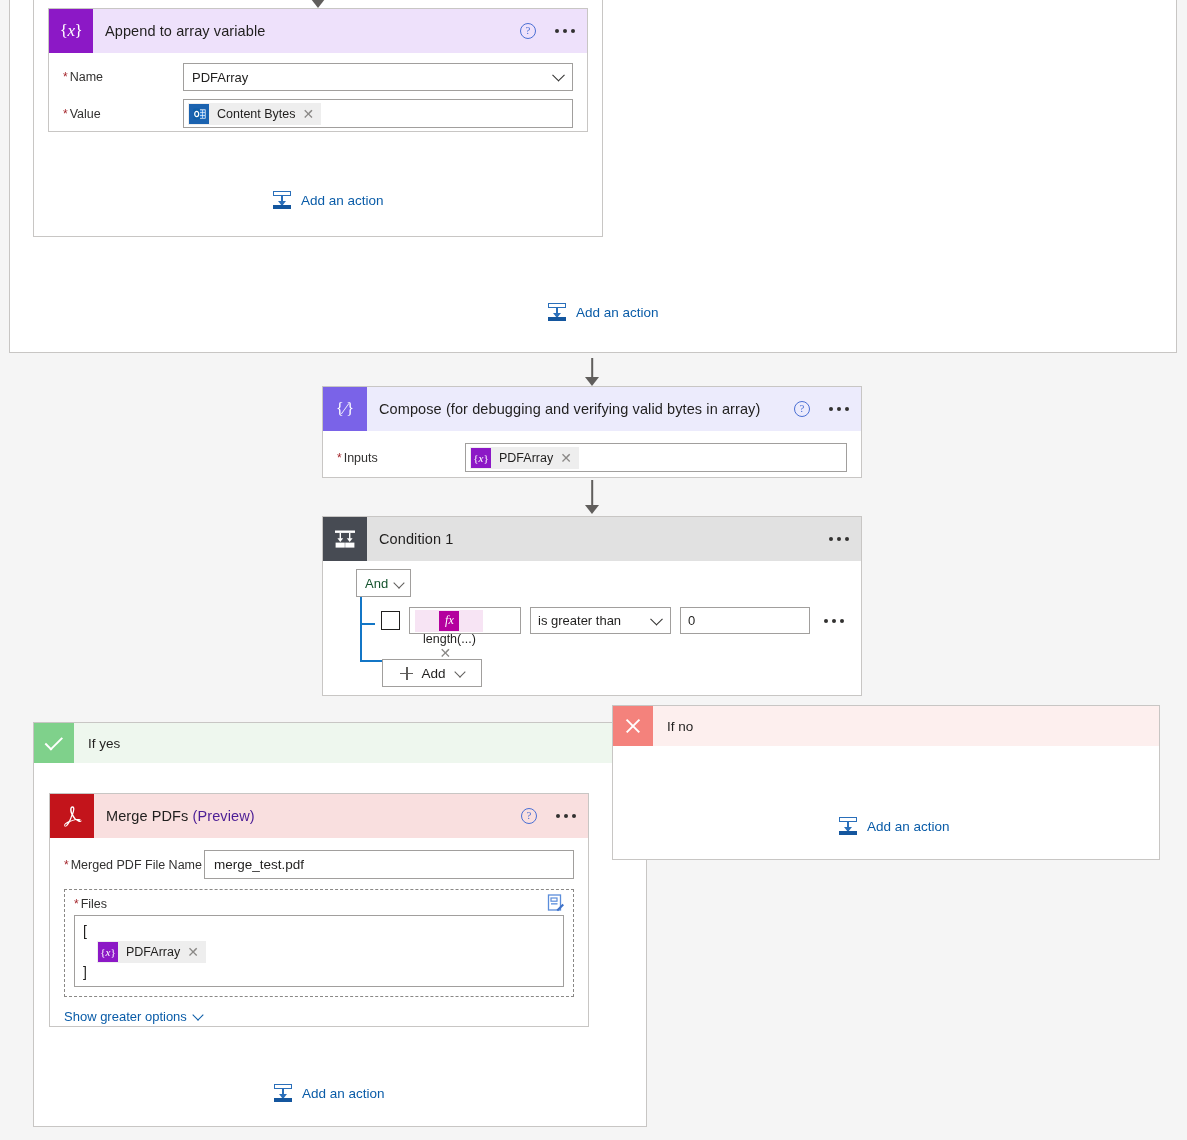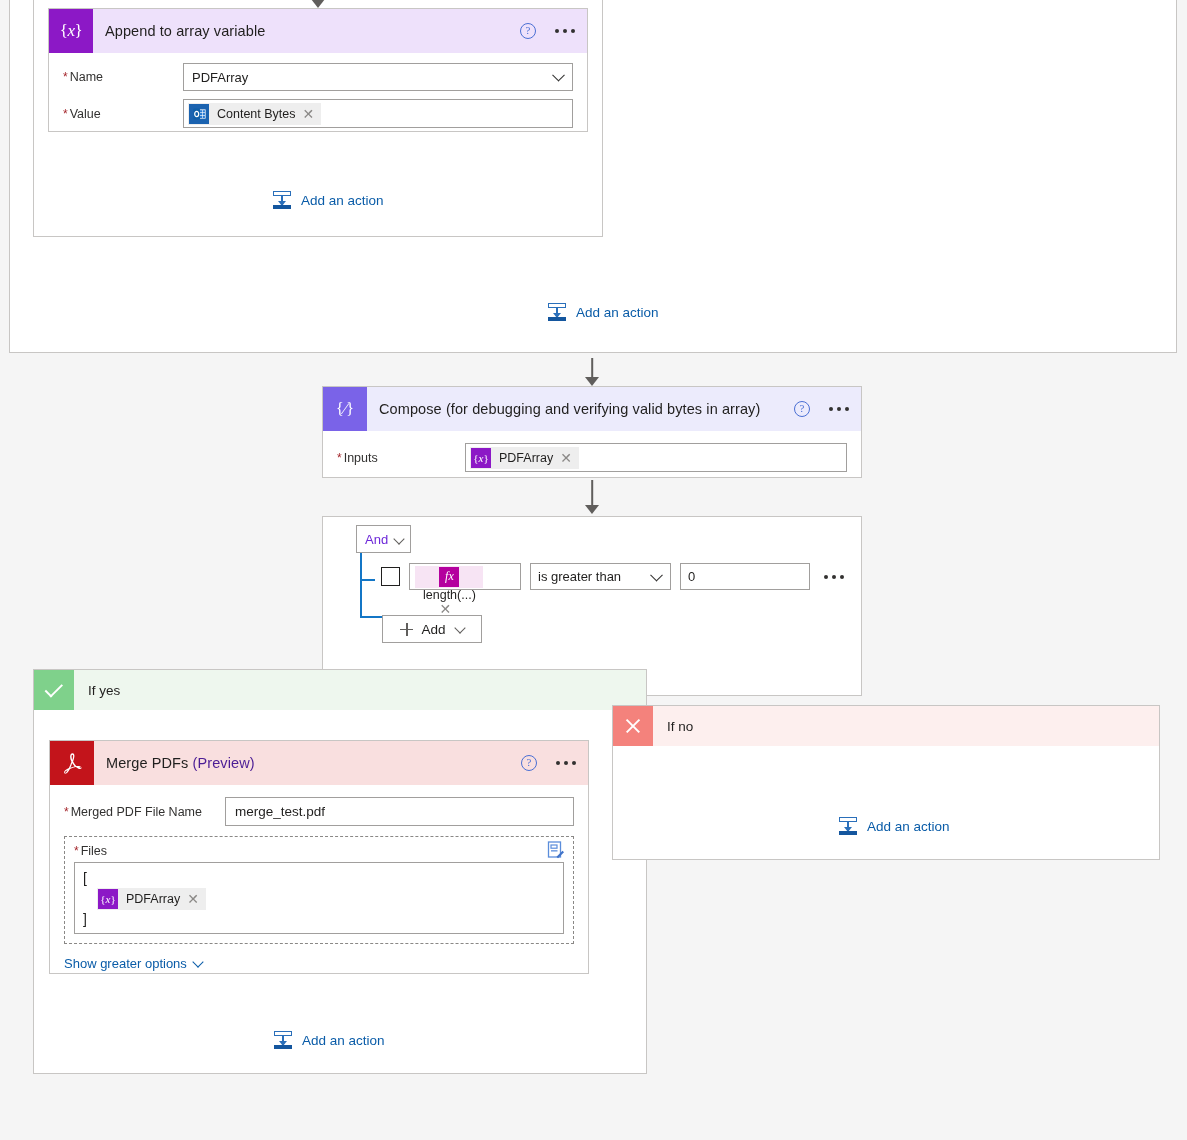--- a/index.html
+++ b/index.html
@@ -201,21 +201,21 @@
   }
 
   
   .cond-body { padding: 14px 0 16px 0; position: relative; }
   .and-select {
     position: absolute; left: 33px; top: 8px;
     width: 55px; height: 28px;
     border: 1px solid #a19f9d; background: #fff;
     display:flex; align-items:center;
     font-size: 13px; padding-left: 8px;
-    color:#6d28d9;
+    color:#14532d;
   }
   .and-select .chev2 {
     position:absolute; right: 7px; top: 9px;
     width: 8px; height: 8px;
     border-right: 1.3px solid #605e5c;
     border-bottom: 1.3px solid #605e5c;
     transform: rotate(45deg);
   }
   .cond-connector-v {
     position:absolute; left: 37px; top: 36px;
@@ -288,21 +288,21 @@
   .x-mark { position: relative; width: 18px; height: 18px; }
   .x-mark::before, .x-mark::after {
     content:''; position:absolute; left: 0; top: 8px;
     width: 18px; height: 1.8px; background: #fff;
   }
   .x-mark::before { transform: rotate(45deg); }
   .x-mark::after { transform: rotate(-45deg); }
 
   
   .merge-body { padding: 12px 14px 14px 14px; }
-  .merge-name-row { display:flex; align-items:center;gap:21px; }
+  .merge-name-row { display:flex; align-items:center; }
   .merge-name-label {
     font-size: 12.5px; color:#323130; white-space: nowrap;
     flex: 0 0 auto; padding-right: 2px;
   }
   .merge-name-input {
     flex: 1 1 auto; height: 29px; border: 1px solid #a19f9d;
     background:#fff; display:flex; align-items:center;
     padding: 0 9px; font-size: 13.5px;
   }
   .files-wrap {
@@ -449,20 +449,41 @@
       </div>
     </div>
   </div>
 
   <div class="arrow abs" style="left:577px; top:480px; width:30px; height:34px;">
     <div class="line" style="height:25px;"></div>
     <div class="head"></div>
   </div>
 
   <div class="card abs" style="left:322px; top:516px; width:540px; height:180px;">
+    <div class="card-header hdr-condition">
+      <div class="hdr-icon">
+        <svg width="24" height="22" viewBox="0 0 24 22" aria-hidden="true">
+          <rect x="2" y="2.5" width="20" height="2.4" fill="#ffffff"></rect>
+          <rect x="6.6" y="4.9" width="1.4" height="6" fill="#ffffff"></rect>
+          <rect x="16" y="4.9" width="1.4" height="6" fill="#ffffff"></rect>
+          <polygon points="4.4,10.2 10.2,10.2 7.3,14 " fill="#ffffff"></polygon>
+          <polygon points="13.8,10.2 19.6,10.2 16.7,14 " fill="#ffffff"></polygon>
+          <rect x="2.6" y="14.6" width="9.2" height="5" fill="#ffffff"></rect>
+          <rect x="12.2" y="14.6" width="9.2" height="5" fill="#ffffff"></rect>
+        </svg>
+      </div>
+      <div class="hdr-title">Condition 1</div>
+      <div class="hdr-actions">
+        <div class="ellipsis">
+            <i></i>
+            <i></i>
+            <i></i>
+          </div>
+      </div>
+    </div>
     <div class="cond-body" style="height:136px;">
       <div class="and-select">
         <span>And</span>
         <span class="chev2"></span>
       </div>
       <div class="cond-connector-v"></div>
       <div class="cond-connector-h1"></div>
       <div class="cond-connector-h2"></div>
 
       <div class="cond-row">
@@ -489,21 +510,21 @@
       </div>
 
       <div class="add-btn">
         <span class="plus"></span>
         <span>Add</span>
         <span class="chev2" style="position:static;transform:rotate(45deg);margin-left:2px;margin-top:-3px;width:8px;height:8px;border-right:1.3px solid #605e5c;border-bottom:1.3px solid #605e5c;"></span>
       </div>
     </div>
   </div>
 
-  <div class="branch branch-yes abs" style="left:33px; top:669px; width:614px; height:405px;">
+  <div class="branch branch-yes abs" style="left:33px; top:722px; width:614px; height:405px;">
     <div class="branch-header">
       <div class="b-icon">
         <span class="check-mark"></span>
       </div>
       <div class="b-label">If yes</div>
     </div>
 
     <div class="card abs" style="left:15px; top:70px; width:540px; height:234px;">
       <div class="card-header hdr-adobe">
         <div class="hdr-icon">

